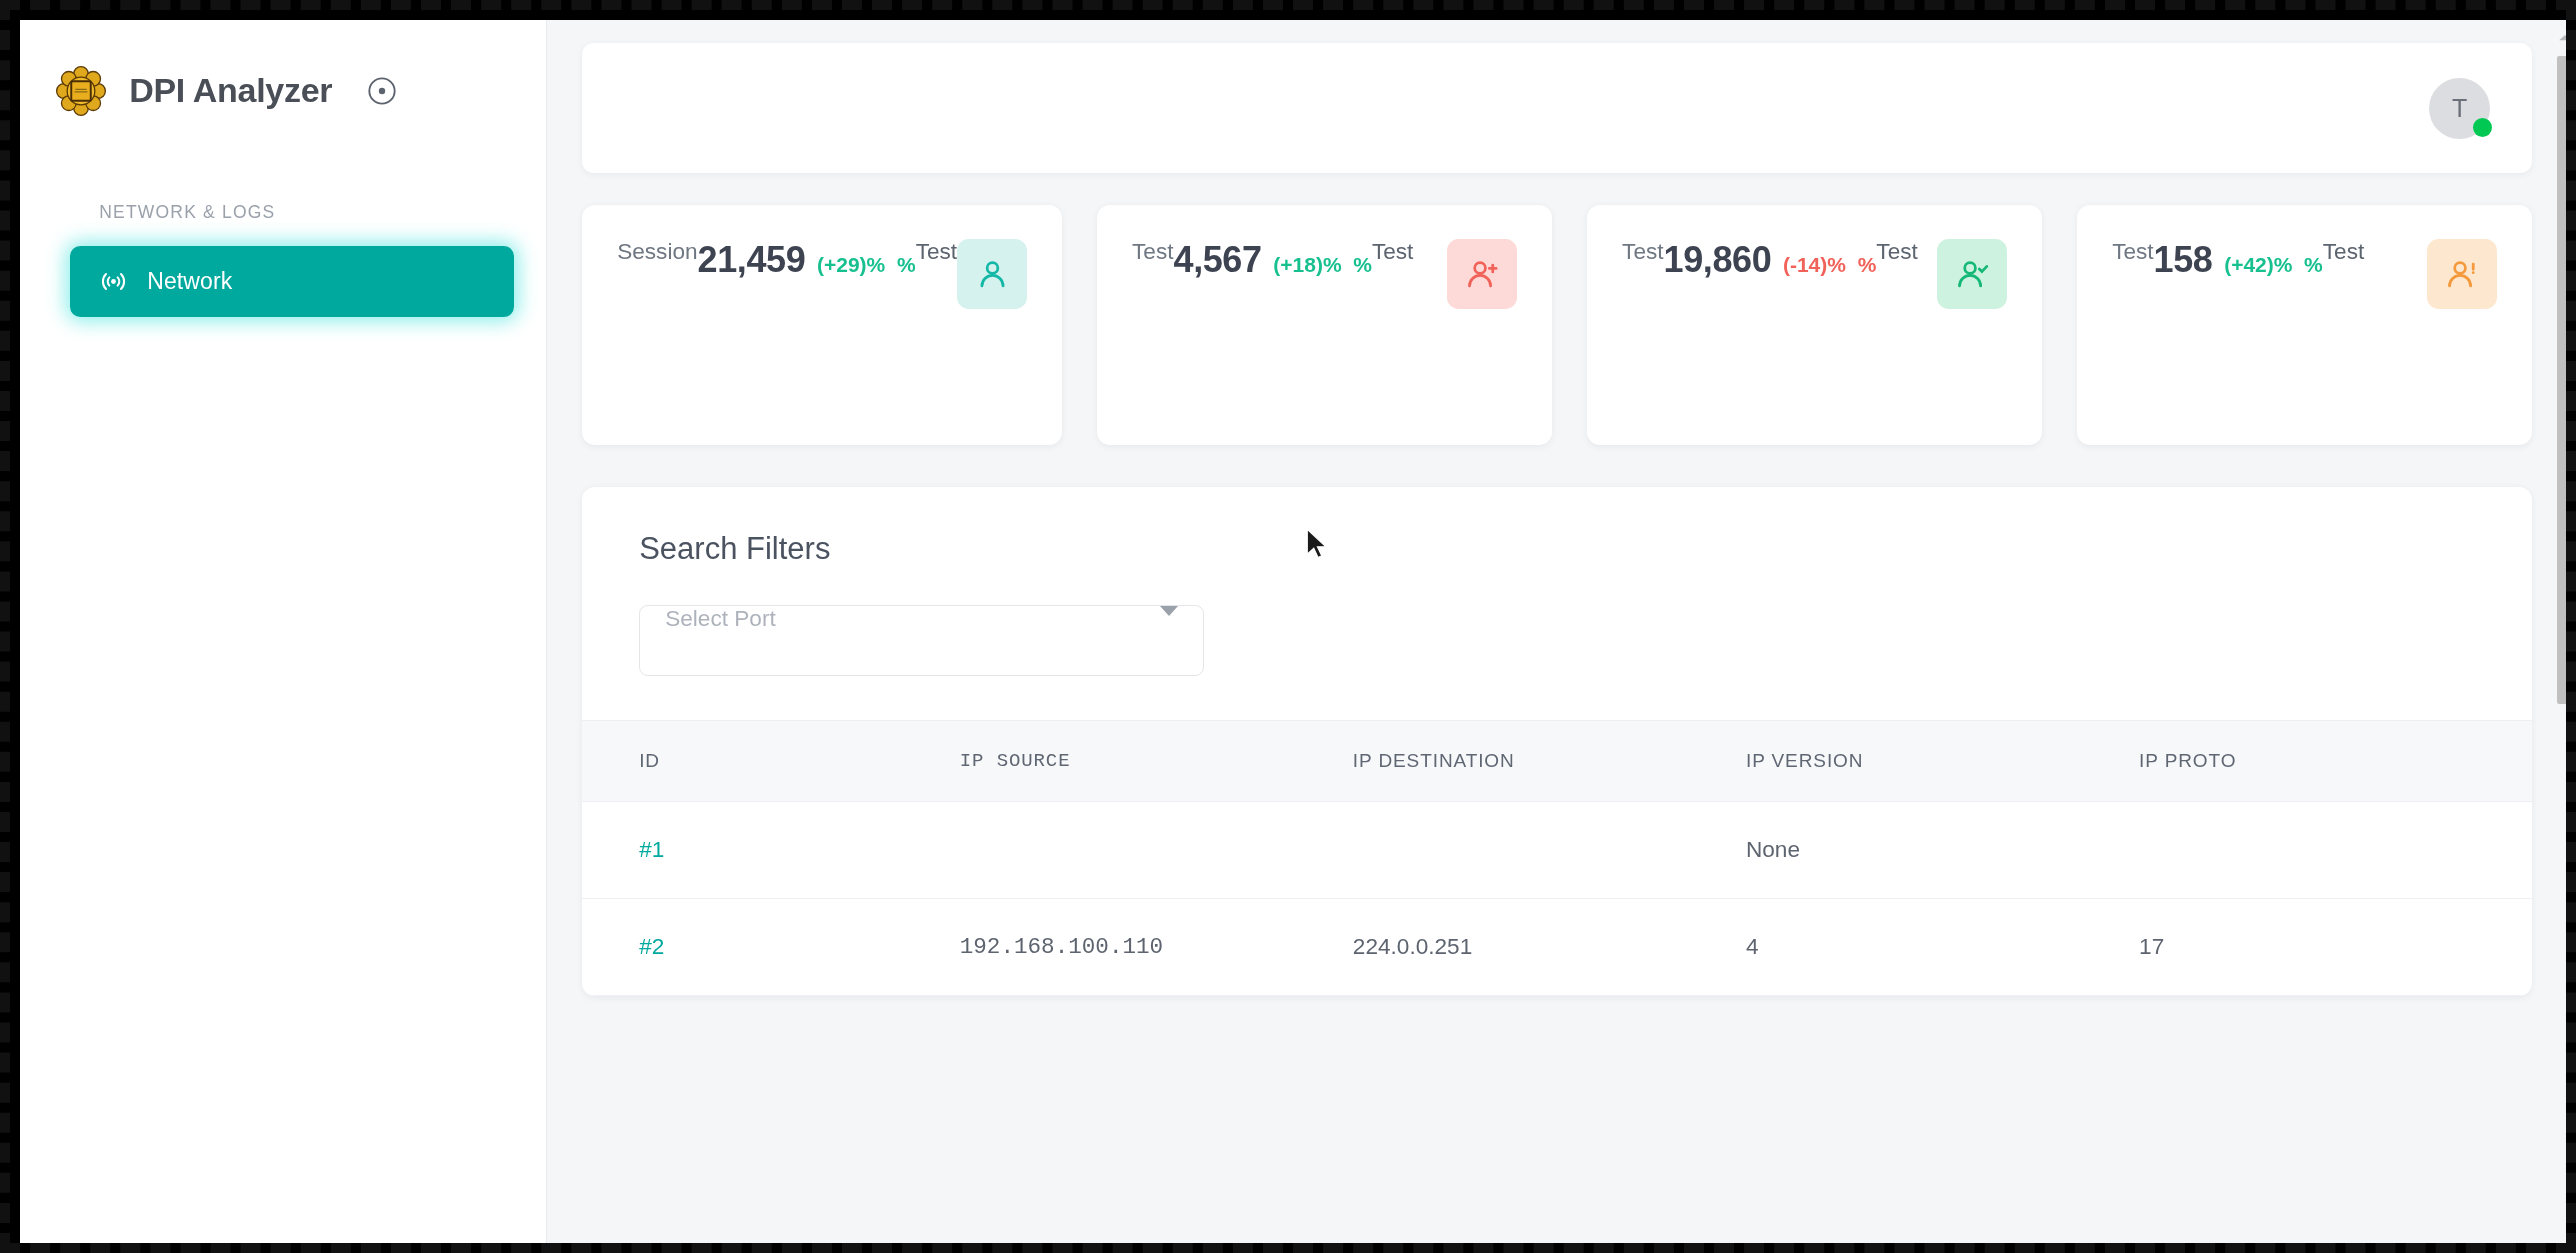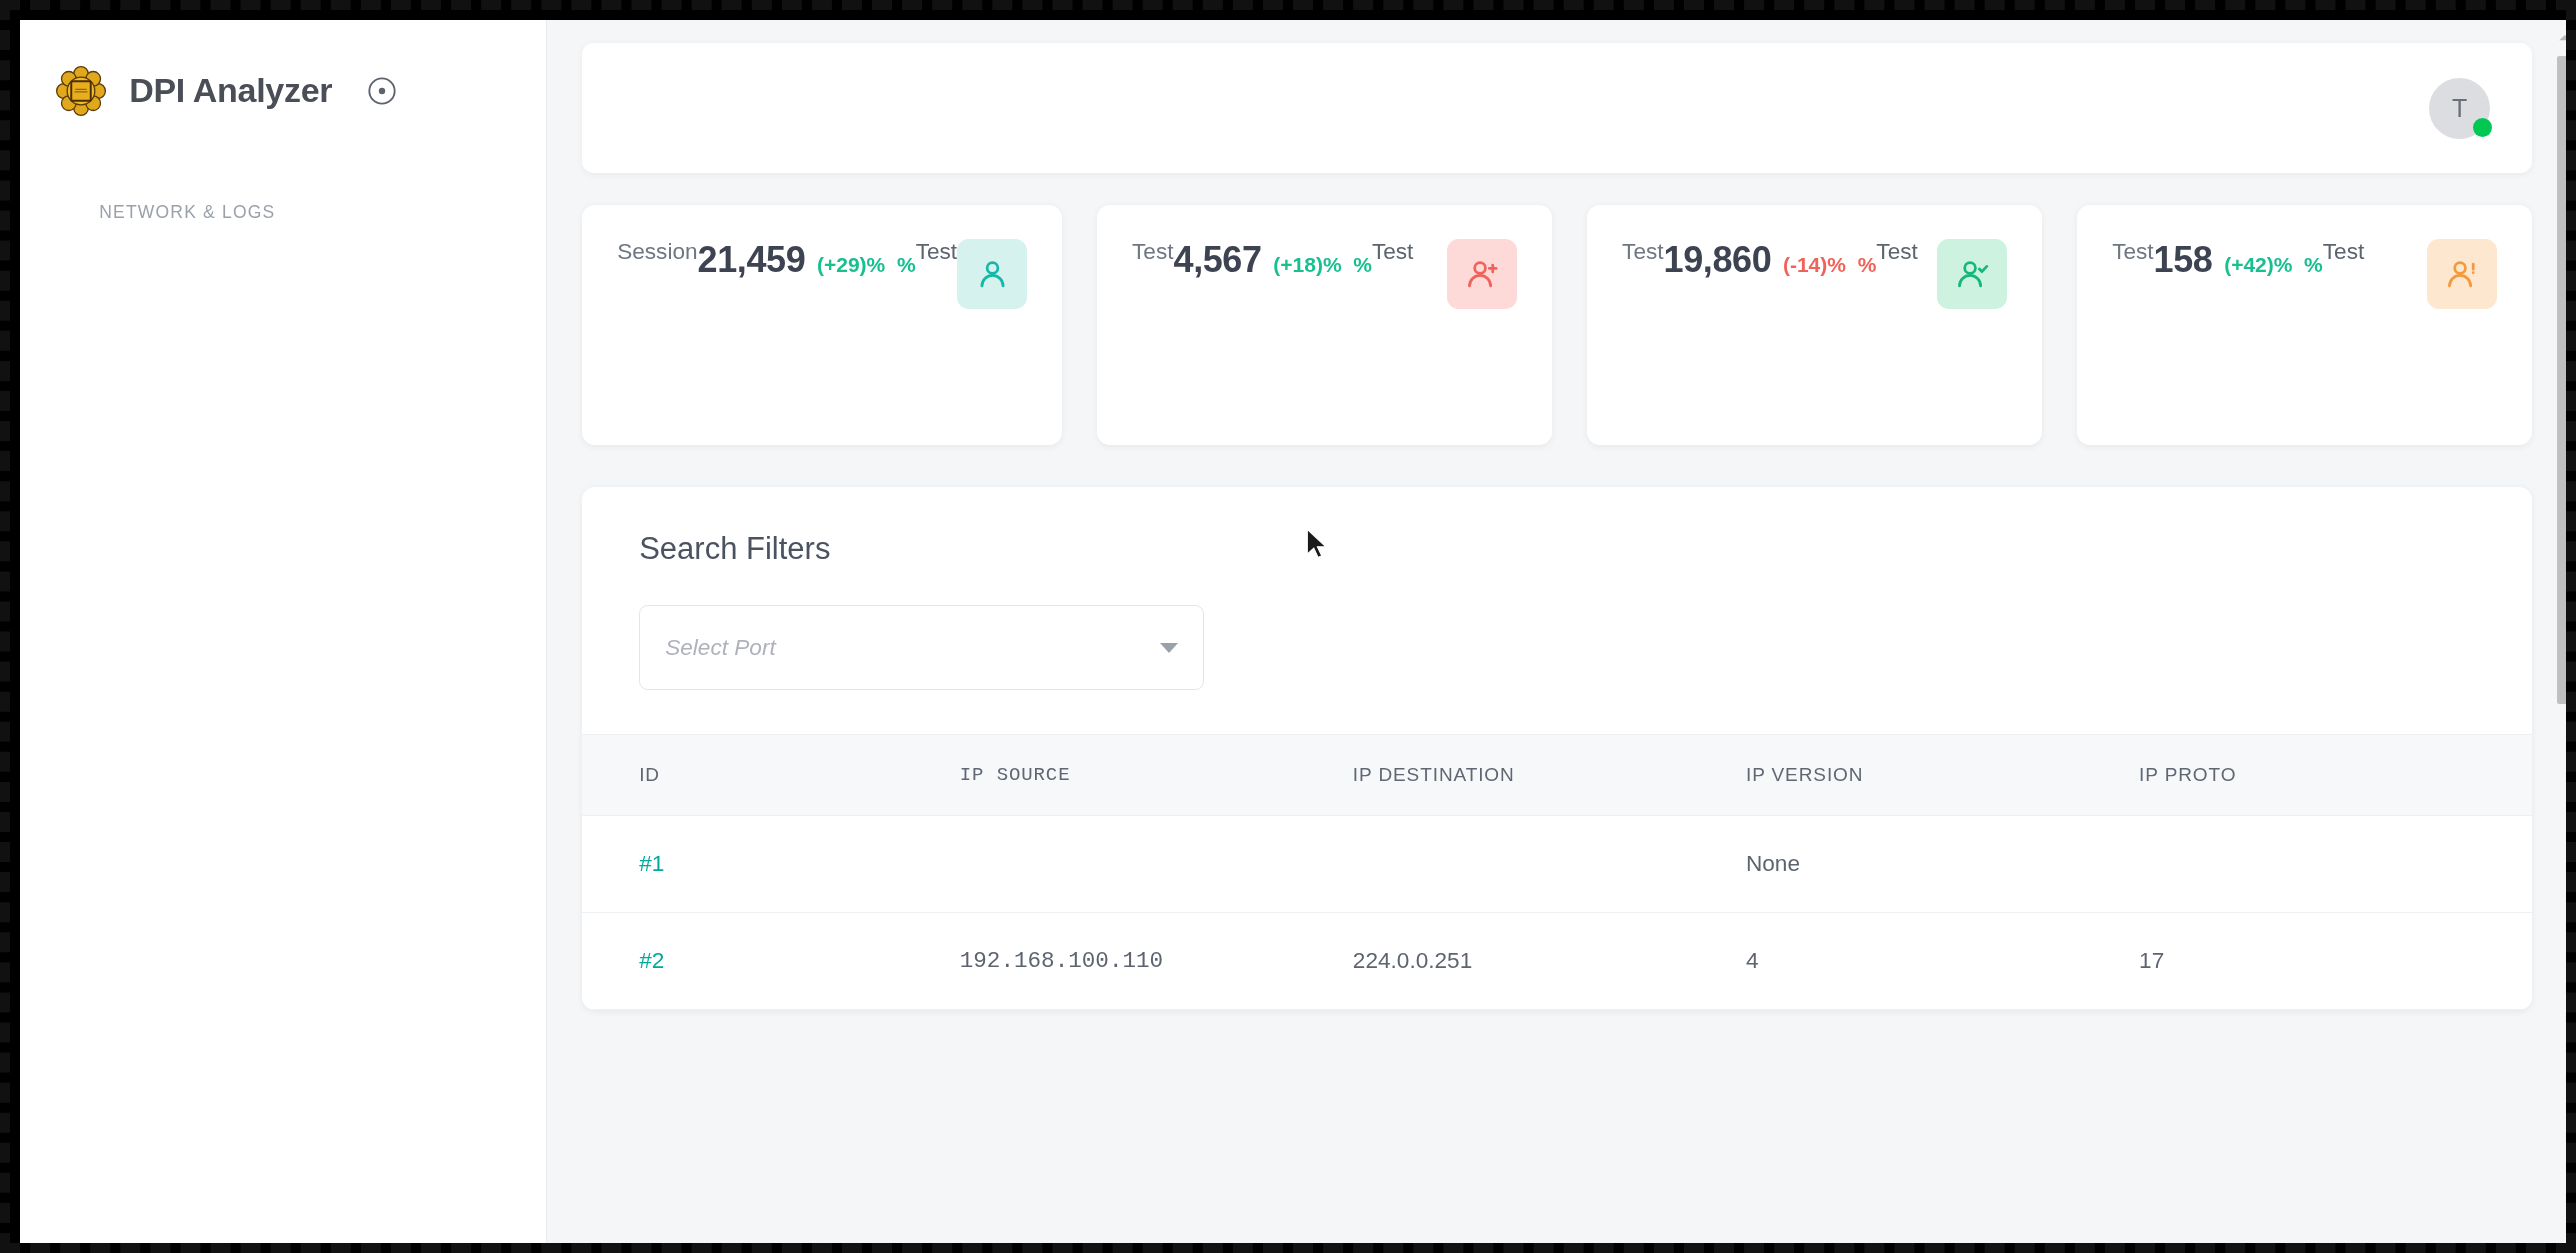--- a/index.html
+++ b/index.html
@@ -195,29 +195,27 @@
   }
   .panel-title {
     font-size: 31px;
     color: #4b5260;
     padding: 44px 0 0 57px;
     font-weight: 400;
   }
   .filters-row { padding: 38px 0 44px 57px; }
   .select {
     width: 565px;
-    height: 85px;
+    height: 71px;
     border: 1.5px solid #e3e5e9;
     border-radius: 8.7px;
     display: flex;
-    align-items: center;
     padding: 0 25px;
     cursor: pointer;
     background: #fff;
-    font-style: italic;
   }
   .select-text { font-size: 22.6px; color: #aeb3bb; flex: 1 1 auto; }
   .caret {
     width: 0; height: 0;
     border-left: 9.5px solid transparent;
     border-right: 9.5px solid transparent;
     border-top: 10.2px solid #9ba1aa;
   }
 
   .search-row {
@@ -327,20 +325,32 @@
         <span class="brand-dot-icon">
           <svg viewBox="0 0 24 24" xmlns="http://www.w3.org/2000/svg">
             <circle cx="12" cy="12" r="9.5" fill="none" stroke="#5c636e" stroke-width="1.4"></circle>
             <circle cx="12" cy="12" r="2.4" fill="#5c636e"></circle>
           </svg>
         </span>
       </div>
 
       <div class="nav-section-label">NETWORK &amp; LOGS</div>
 
+      <nav class="nav-list">
+        <div class="nav-item active">
+          <span class="nav-icon">
+            <svg width="29" height="29" viewBox="0 0 24 24" xmlns="http://www.w3.org/2000/svg" fill="none" stroke="#ffffff" stroke-width="1.7" stroke-linecap="round">
+              <circle cx="12" cy="12" r="2" fill="#ffffff" stroke="none"></circle>
+              <path d="M8.6 8.6a4.8 4.8 0 0 0 0 6.8M15.4 8.6a4.8 4.8 0 0 1 0 6.8"></path>
+              <path d="M5.8 5.8a8.8 8.8 0 0 0 0 12.4M18.2 5.8a8.8 8.8 0 0 1 0 12.4"></path>
+            </svg>
+          </span>
+          <span class="nav-label">Network</span>
+        </div>
+      </nav>
     </aside>
 
     <section class="main">
 
       <header class="topbar">
         <div class="avatar-wrap">
           <div class="avatar">T</div>
           <span class="avatar-status"></span>
         </div>
       </header>

